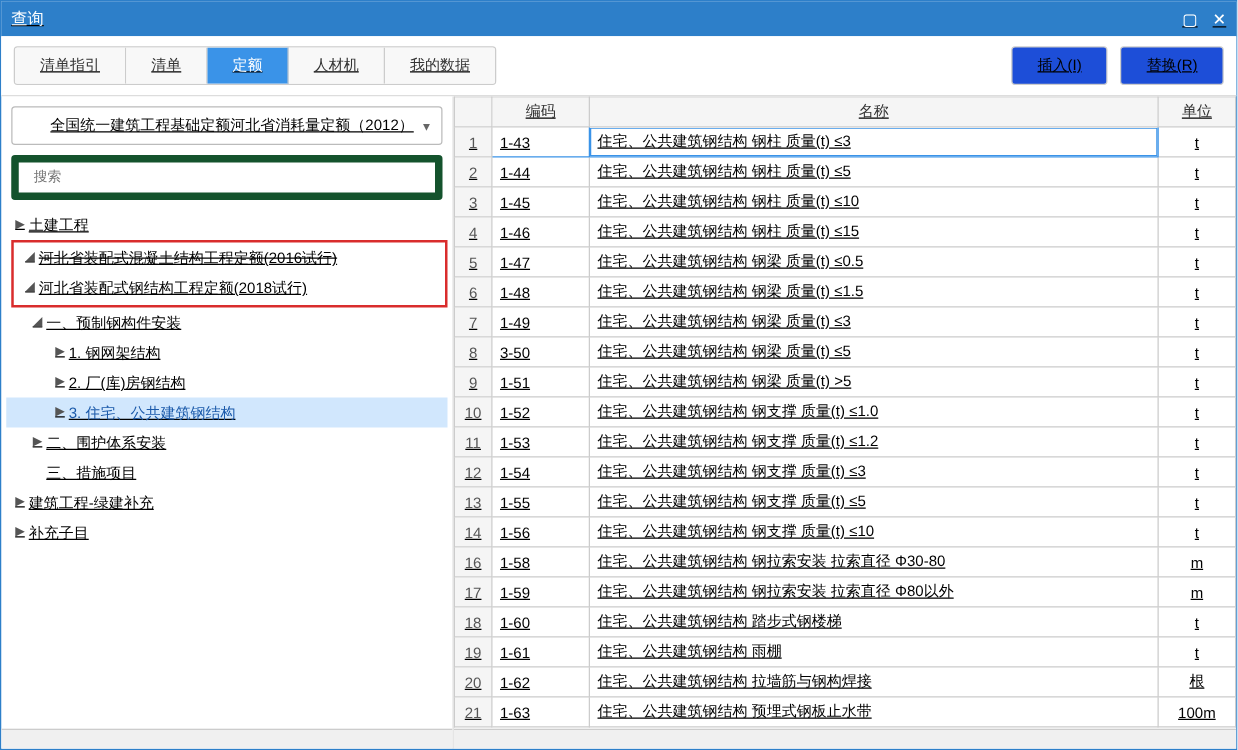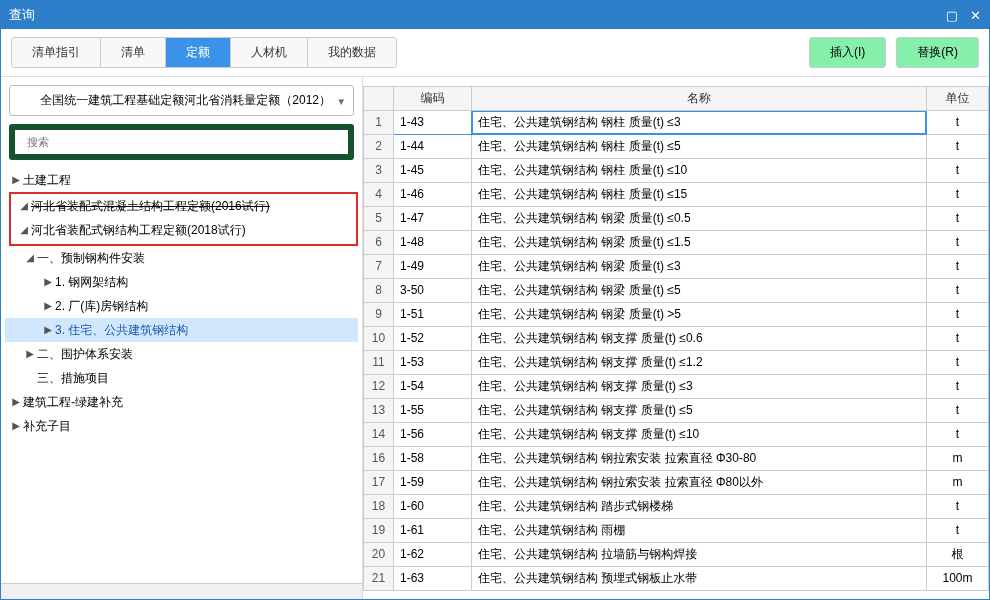--- a/index.html
+++ b/index.html
@@ -1,47 +1,47 @@
 <!DOCTYPE html>
 <html><head>
 <meta charset="utf-8">
 <style>
 * { box-sizing: border-box; margin: 0; padding: 0; font-family: "Microsoft YaHei", SimSun, Arial, sans-serif; font-size: 12px; }
 body { background: #fff; width: 990px; height: 600px; overflow: hidden; position: relative; }
-.window { width: 990px; height: 600px; border: 1px solid #2D7FC9; display: flex; flex-direction: column; }
+.window { width: 990px; height: 600px; border: 1px solid #2D7FC9; display: flex; flex-direction: column; text-decoration: underline; }
 .titlebar { background: #2D7FC9; color: #fff; height: 28px; display: flex; align-items: center; padding: 0 8px; justify-content: space-between; }
 .titlebar .title { font-size: 13px; }
 .titlebar .controls { display: flex; gap: 12px; }
 .titlebar .controls span { cursor: pointer; font-size: 13px; }
 .toolbar { height: 48px; display: flex; align-items: center; padding: 0 10px; border-bottom: 1px solid #ddd; background: #fff; }
 .tabs { display: flex; border: 1px solid #ccc; border-radius: 3px; overflow: hidden; }
 .tab { padding: 6px 20px; border-right: 1px solid #ccc; cursor: pointer; background: #f8f8f8; color: #333; }
 .tab:last-child { border-right: none; }
 .tab.active { background: #3A93E8; color: #fff; }
 .toolbar-buttons { margin-left: auto; display: flex; gap: 10px; }
-.btn { padding: 6px 20px; border: 1px solid #ccc; border-radius: 3px; cursor: pointer; background: #86efac; }
+.btn { padding: 6px 20px; border: 1px solid #ccc; border-radius: 3px; cursor: pointer; background: #1d4ed8; }
 .content { flex: 1; display: flex; overflow: hidden; }
 .left-panel { width: 362px; border-right: 1px solid #ddd; display: flex; flex-direction: column; overflow: hidden; }
 .selector { margin: 8px; }
 .selector select, .selector .dropdown { width: 100%; padding: 6px 22px 6px 8px; border: 1px solid #bbb; border-radius: 3px; font-size: 12px; appearance: none; background: #fff; position: relative; }
 .dropdown-wrap { position: relative; text-align: right; }
 .dropdown-wrap::after { content: "▾"; position: absolute; right: 10px; top: 50%; transform: translateY(-50%); color: #666; pointer-events: none; font-size: 11px; }
 .search-box { margin: 0 8px 8px 8px; }
 .search-box input { width: 100%; padding: 6px 12px; border: 6px solid #14532d; border-radius: 3px; font-size: 11px; }
 .tree { flex: 1; overflow-y: auto; overflow-x: hidden; padding: 0 4px 8px 4px; }
 .tree-node { white-space: nowrap; padding: 3px 4px; display: flex; align-items: center; cursor: pointer; line-height: 18px; }
 .tree-node.selected { background: #d1e7fd; color: #1b5aaa; }
 .tree-toggle { display: inline-block; width: 10px; text-align: center; color: #555; margin-right: 2px; font-size: 10px; }
 .tree-label { }
 .lvl0 { padding-left: 6px; }
 .lvl1 { padding-left: 20px; }
 .lvl2 { padding-left: 38px; }
 .strike-box { border: 2px solid #d92c2c; padding: 0 2px 2px 2px; margin-left: 4px; }
 .strike-box .tree-node.struck .tree-label { text-decoration: line-through; }
-.right-panel { flex: 1; display: flex; overflow: hidden; align-items: center; }
+.right-panel { flex: 1; display: flex; flex-direction: column; overflow: hidden; }
 .table-wrap { flex: 1; overflow: auto; position: relative; }
 table { border-collapse: collapse; width: 100%; table-layout: fixed; }
 th, td { border: 1px solid #ccc; padding: 3px 6px; height: 22px; text-align: left; font-size: 12px; white-space: nowrap; overflow: hidden; text-overflow: ellipsis; }
 th { background: #f5f5f5; text-align: center; font-weight: normal; color: #333; }
 col.rownum { width: 30px; }
 col.code { width: 78px; }
 col.unit { width: 62px; }
 td.rownum, th.rownum { background: #f5f5f5; text-align: center; color: #555; }
 td.unit { text-align: center; }
 tr.first-row td.name, tr.first-row td.code { border: 1px solid #3A93E8; background: #fff; }
@@ -204,21 +204,21 @@
               </tr>
               <tr>
                 <td class="rownum">9</td>
                 <td class="code">1-51</td>
                 <td class="name">住宅、公共建筑钢结构 钢梁 质量(t) &gt;5</td>
                 <td class="unit">t</td>
               </tr>
               <tr>
                 <td class="rownum">10</td>
                 <td class="code">1-52</td>
-                <td class="name">住宅、公共建筑钢结构 钢支撑 质量(t) ≤0.6</td>
+                <td class="name">住宅、公共建筑钢结构 钢支撑 质量(t) ≤1.0</td>
                 <td class="unit">t</td>
               </tr>
               <tr>
                 <td class="rownum">11</td>
                 <td class="code">1-53</td>
                 <td class="name">住宅、公共建筑钢结构 钢支撑 质量(t) ≤1.2</td>
                 <td class="unit">t</td>
               </tr>
               <tr>
                 <td class="rownum">12</td>

